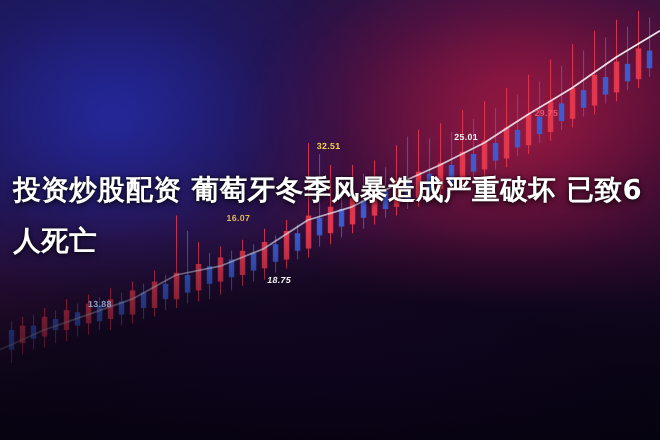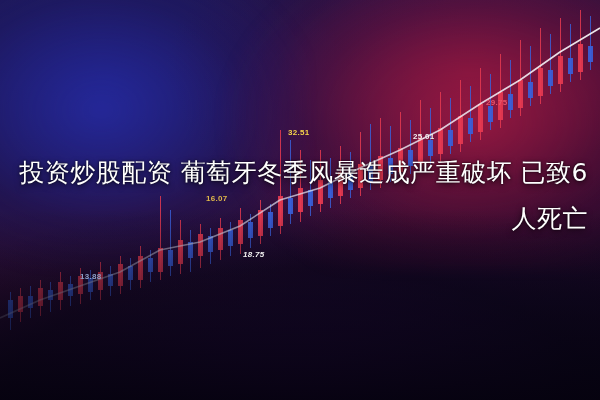--- a/index.html
+++ b/index.html
@@ -71,26 +71,26 @@
     white-space: nowrap;
     font-family: "Liberation Sans", sans-serif;
   }
 
   
   .headline {
     position: absolute;
     left: 0;
     right: 0;
     top: 150px;
-    text-align: right;
+    text-align: left;
     padding: 0 12px;
     box-sizing: border-box;
     color: #ffffff;
     font-size: 25px;
-    font-weight: 400;
+    font-weight: 700;
     line-height: 46px;
     letter-spacing: 0.5px;
     text-shadow: 0 2px 6px rgba(0,0,0,0.75), 0 0 2px rgba(0,0,0,0.9);
     font-family: "DejaVu Sans", "Liberation Sans", sans-serif;
   }
 </style>
 </head>
 <body>
 
 <div id="stage">
@@ -229,21 +229,21 @@
           <rect x="588" y="46" width="5" height="16" fill="#3a5fd9" opacity="0.92"></rect>
         </g>
       <polyline id="trendline" fill="none" stroke="url(#trendFade)" stroke-width="1.6" stroke-linejoin="round" points="0,318 40,300 80,286 120,272 160,250 200,242 240,226 280,200 320,188 360,168 400,150 440,130 480,104 520,80 560,52 600,28"></polyline>
     </svg>
   </div>
 
   <div class="bg-dark-bottom"></div>
 
   <div id="price-labels">
       <div class="price-label" style="left: 486px; top: 98px; color: rgb(233, 84, 107);">29.75</div>
-      <div class="price-label" style="left: 373px; top: 132px; color: rgb(242, 242, 242); padding-left: 40px;">25.01</div>
+      <div class="price-label" style="left: 373px; top: 120px; color: rgb(242, 242, 242); padding-left: 40px;">25.01</div>
       <div class="price-label" style="left: 288px; top: 128px; color: rgb(246, 210, 74);">32.51</div>
       <div class="price-label" style="left: 243px; top: 250px; color: rgb(242, 242, 242); font-style: italic;">18.75</div>
       <div class="price-label" style="left: 158px; top: 194px; color: rgb(224, 184, 74); margin-left: 48px;">16.07</div>
       <div class="price-label" style="left: 80px; top: 272px; color: rgb(142, 160, 200); text-align: center;">13.88</div>
     </div>
 
   <div class="headline">投资炒股配资 葡萄牙冬季风暴造成严重破坏 已致6人死亡</div>
 
 </div>
 

